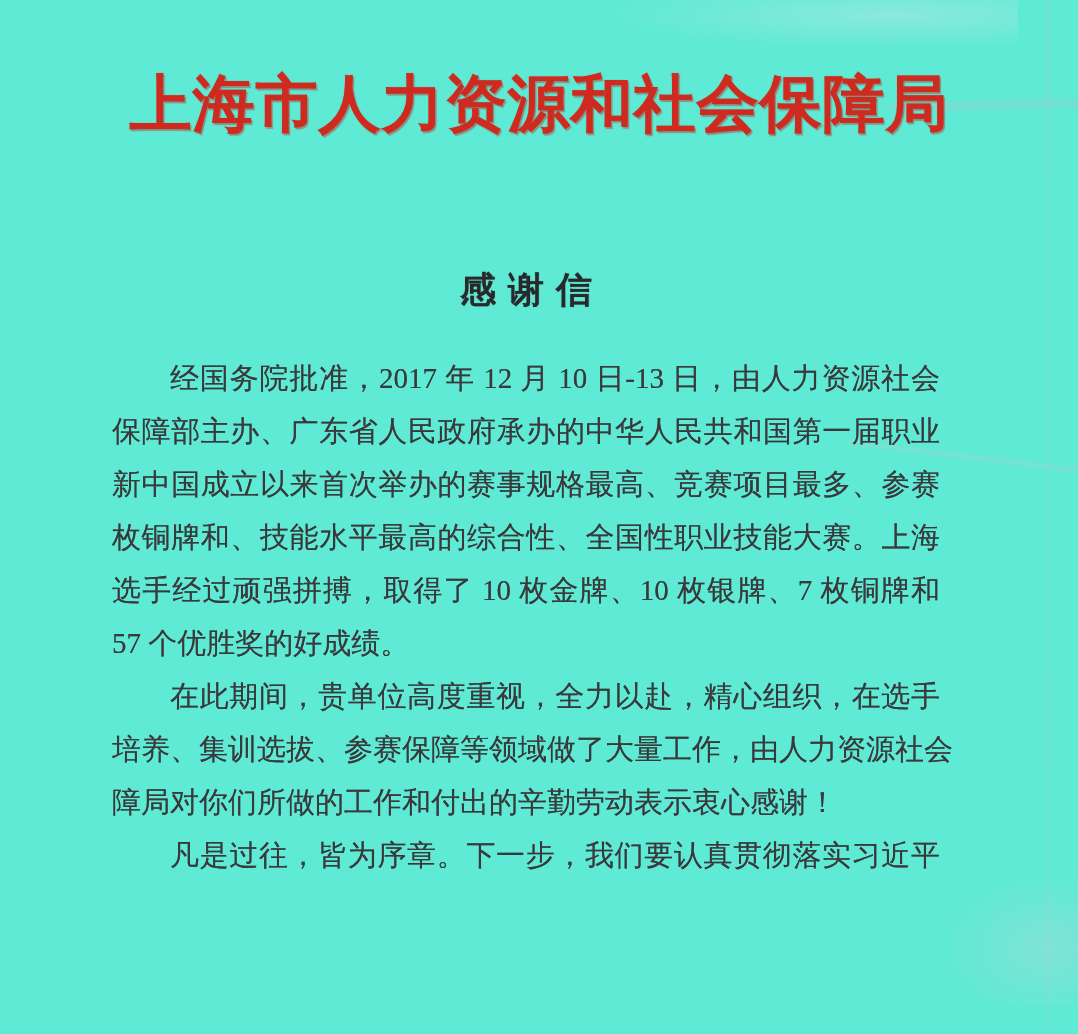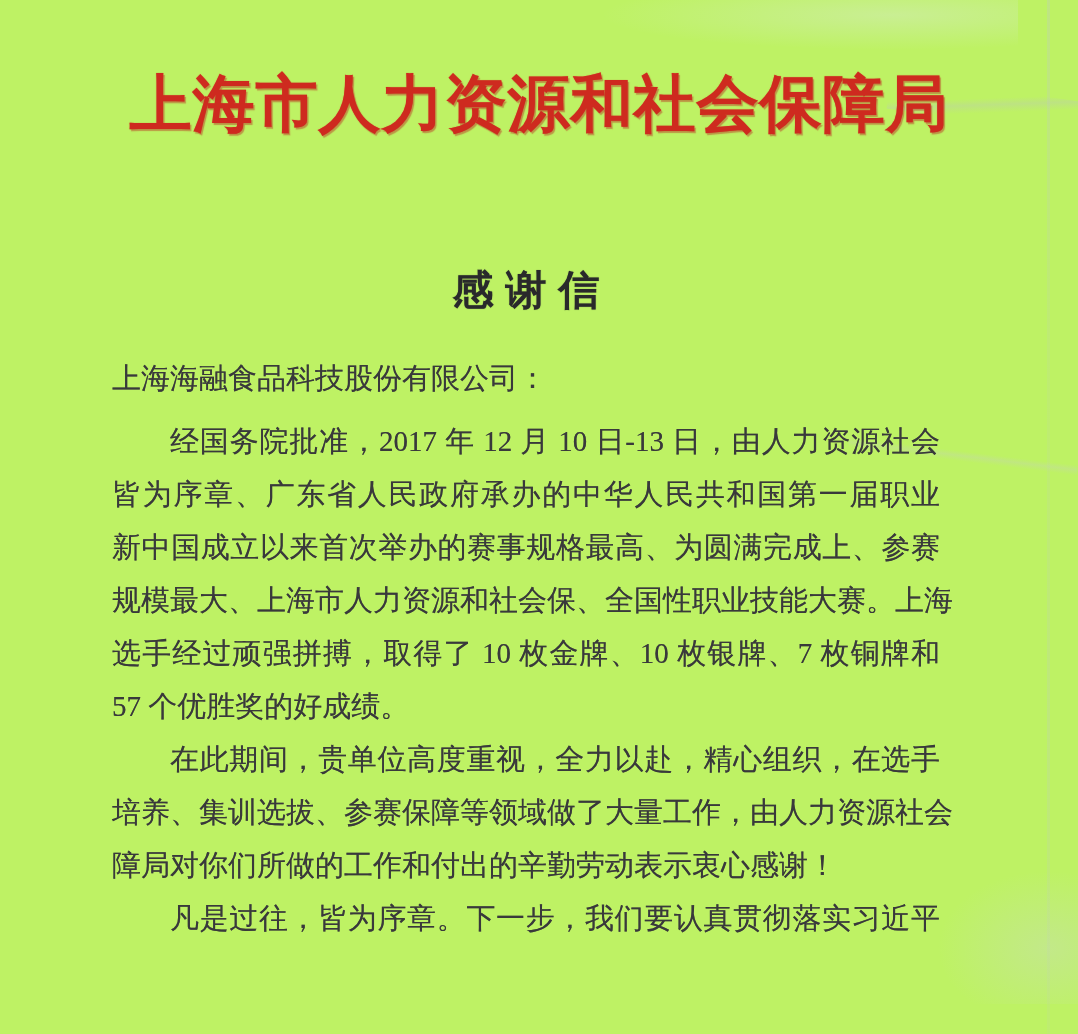--- a/index.html
+++ b/index.html
@@ -5,21 +5,21 @@
   html, body {
     margin: 0;
     padding: 0;
     background: #e9e9e9;
   }
   .page {
     position: relative;
     width: 1078px;
     height: 1034px;
     margin: 0 auto;
-    background: #bef264;
+    background: #5eead4;
     overflow: hidden;
     font-family: "Liberation Serif", "DejaVu Serif", serif;
   }
 
   
   .crease {
     position: absolute;
     pointer-events: none;
   }
   .crease-right-edge {
@@ -80,21 +80,21 @@
     text-shadow: 1.5px 1.5px 1px rgba(186,42,34,0.45), 0 0 1px rgba(206,42,31,0.6);
     white-space: nowrap;
   }
 
   .doc-title {
     position: absolute;
     top: 262px;
     left: 112px;
     width: 828px;
     text-align: center;
-    font-size: 41px;
+    font-size: 36px;
     line-height: 56px;
     font-weight: bold;
     letter-spacing: 12px;
     text-indent: 12px; 
     color: #29292b;
     text-shadow: 0 0 1px rgba(45,45,48,0.55);
   }
 
   .letter-body {
     position: absolute;
@@ -129,25 +129,24 @@
   <div class="crease crease-top-right"></div>
   <div class="crease crease-mid-right"></div>
   <div class="crease crease-bottom-right"></div>
   <div class="crease crease-right-edge"></div>
 
   <div class="letterhead">上海市人力资源和社会保障局</div>
 
   <div class="doc-title">感谢信</div>
 
   <div class="letter-body">
-    <div class="line salutation">上海海融食品科技股份有限公司：</div>
     <div class="line indent">经国务院批准，2017 年 12 月 10 日-13 日，由人力资源社会</div>
-    <div class="line">皆为序章、广东省人民政府承办的中华人民共和国第一届职业</div>
-    <div class="line">新中国成立以来首次举办的赛事规格最高、为圆满完成上、参赛</div>
-    <div class="line">规模最大、上海市人力资源和社会保、全国性职业技能大赛。上海</div>
+    <div class="line">保障部主办、广东省人民政府承办的中华人民共和国第一届职业</div>
+    <div class="line">新中国成立以来首次举办的赛事规格最高、竞赛项目最多、参赛</div>
+    <div class="line">枚铜牌和、技能水平最高的综合性、全国性职业技能大赛。上海</div>
     <div class="line">选手经过顽强拼搏，取得了 10 枚金牌、10 枚银牌、7 枚铜牌和</div>
     <div class="line para-end">57 个优胜奖的好成绩。</div>
     <div class="line indent">在此期间，贵单位高度重视，全力以赴，精心组织，在选手</div>
     <div class="line">培养、集训选拔、参赛保障等领域做了大量工作，由人力资源社会</div>
     <div class="line para-end">障局对你们所做的工作和付出的辛勤劳动表示衷心感谢！</div>
     <div class="line indent">凡是过往，皆为序章。下一步，我们要认真贯彻落实习近平</div>
   </div>
 
 </div>
 

